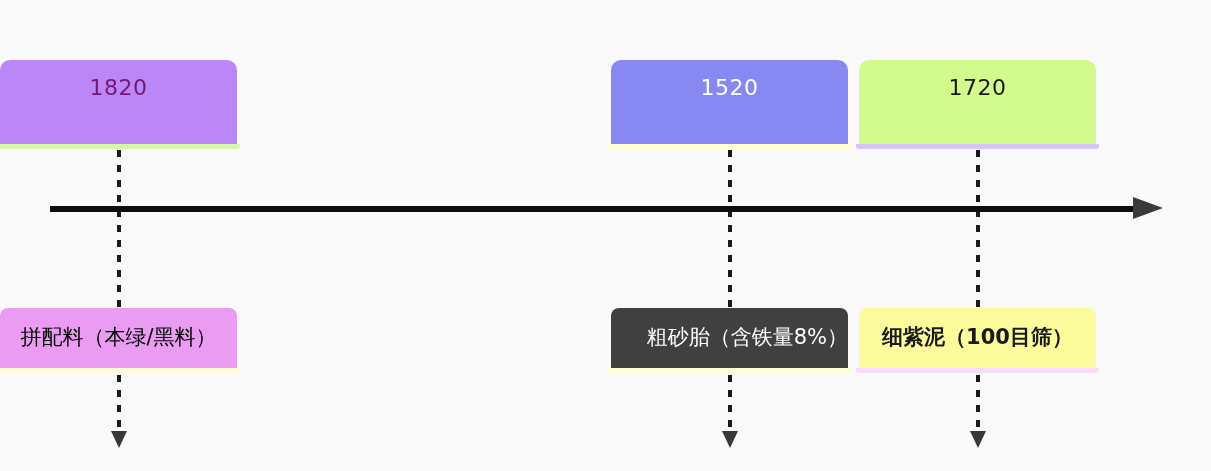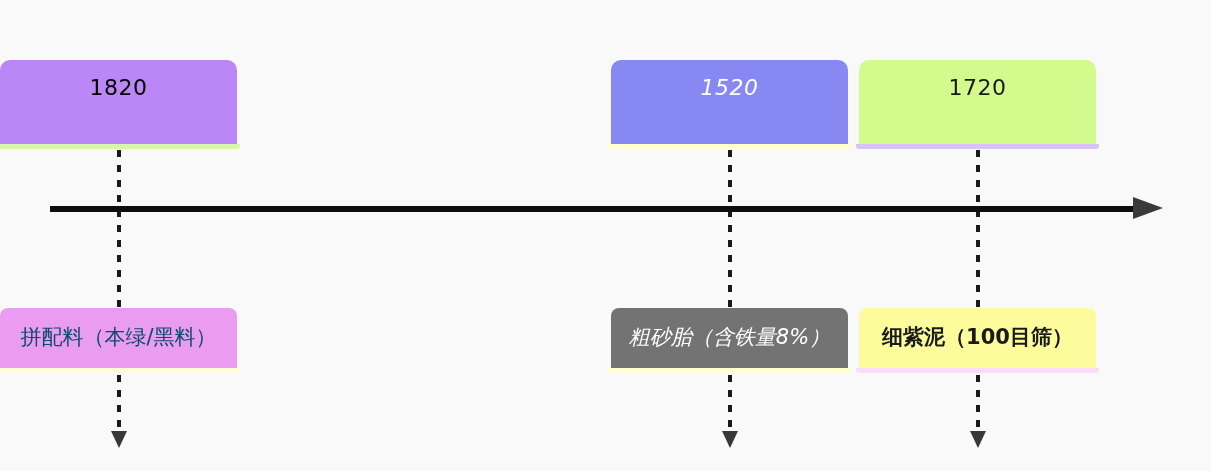--- a/index.html
+++ b/index.html
@@ -28,21 +28,21 @@
     border-left:30px solid #3a3a3a;
     z-index:3;
   }
   
   .column{
     position:absolute;top:60px;
     width:237px;height:390px;
   }
   .column:nth-of-type(1){left:113px;}
   .column:nth-of-type(2){left:362px;}
-  .column:nth-of-type(3){left:611px;font-style:italic;}
+  .column:nth-of-type(3){left:611px;}
   .column:nth-of-type(4){left:859px;}
 
   .year-box{
     position:absolute;top:0;left:0;right:0;
     height:84px;
     border-radius:10px 10px 0 0;
     display:flex;justify-content:center;align-items:flex-start;
     padding-top:16px;box-sizing:border-box;
     z-index:2;
   }
@@ -96,21 +96,21 @@
 
   <div class="axis-line"></div>
   <div class="axis-head"></div>
 
   <div class="column">
     <div class="year-box" style="background-color: rgb(136, 136, 242);">
       <span class="year" style="color: rgb(255, 255, 255);">1520</span>
       <span class="strip" style="background-color: rgb(255, 255, 208);"></span>
     </div>
     <div class="connector"></div>
-    <div class="label-box" style="background-color: #737373;">
+    <div class="label-box" style="background-color: #404040; justify-content: flex-end;">
       <span class="label" style="color: rgb(255, 255, 255);">粗砂胎（含铁量8%）</span>
       <span class="strip" style="background-color: rgb(255, 255, 214);"></span>
     </div>
     <div class="down-arrow">
       <div class="arrow-tip"></div>
     </div>
   </div>
 
 
   <div class="column">
@@ -123,26 +123,26 @@
       <span class="label" style="color: rgb(26, 26, 26);">细紫泥（100目筛）</span>
       <span class="strip" style="background-color: rgb(248, 220, 248);"></span>
     </div>
     <div class="down-arrow">
       <div class="arrow-tip"></div>
     </div>
   </div>
 
   <div class="column">
     <div class="year-box" style="background-color: rgb(187, 135, 246);">
-      <span class="year" style="color: #000000; text-align: center;">1820</span>
+      <span class="year" style="color: #701a75; text-align: center;">1820</span>
       <span class="strip" style="background-color: rgb(214, 248, 171);"></span>
     </div>
     <div class="connector"></div>
     <div class="label-box" style="background-color: rgb(234, 155, 242);">
-      <span class="label" style="color: #0c4a6e;">拼配料（本绿/黑料）</span>
+      <span class="label" style="color: #000000;">拼配料（本绿/黑料）</span>
       <span class="strip" style="background-color: rgb(253, 253, 217);"></span>
     </div>
     <div class="down-arrow">
       <div class="arrow-tip"></div>
     </div>
   </div>
 
 </div>
 
 </body></html>

